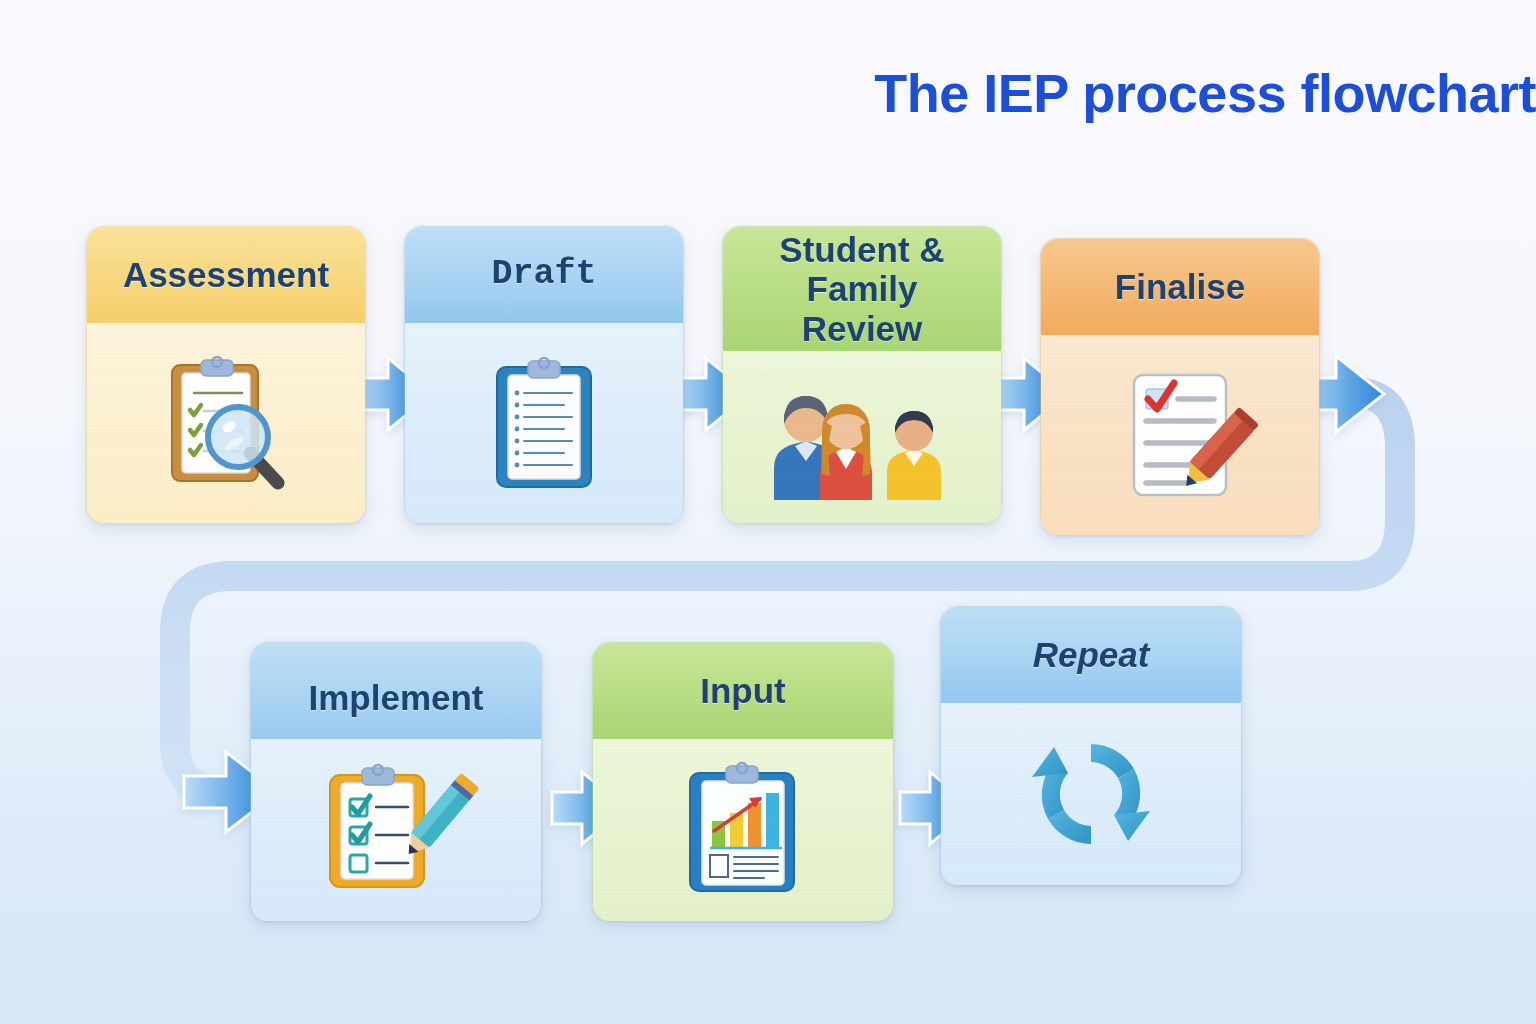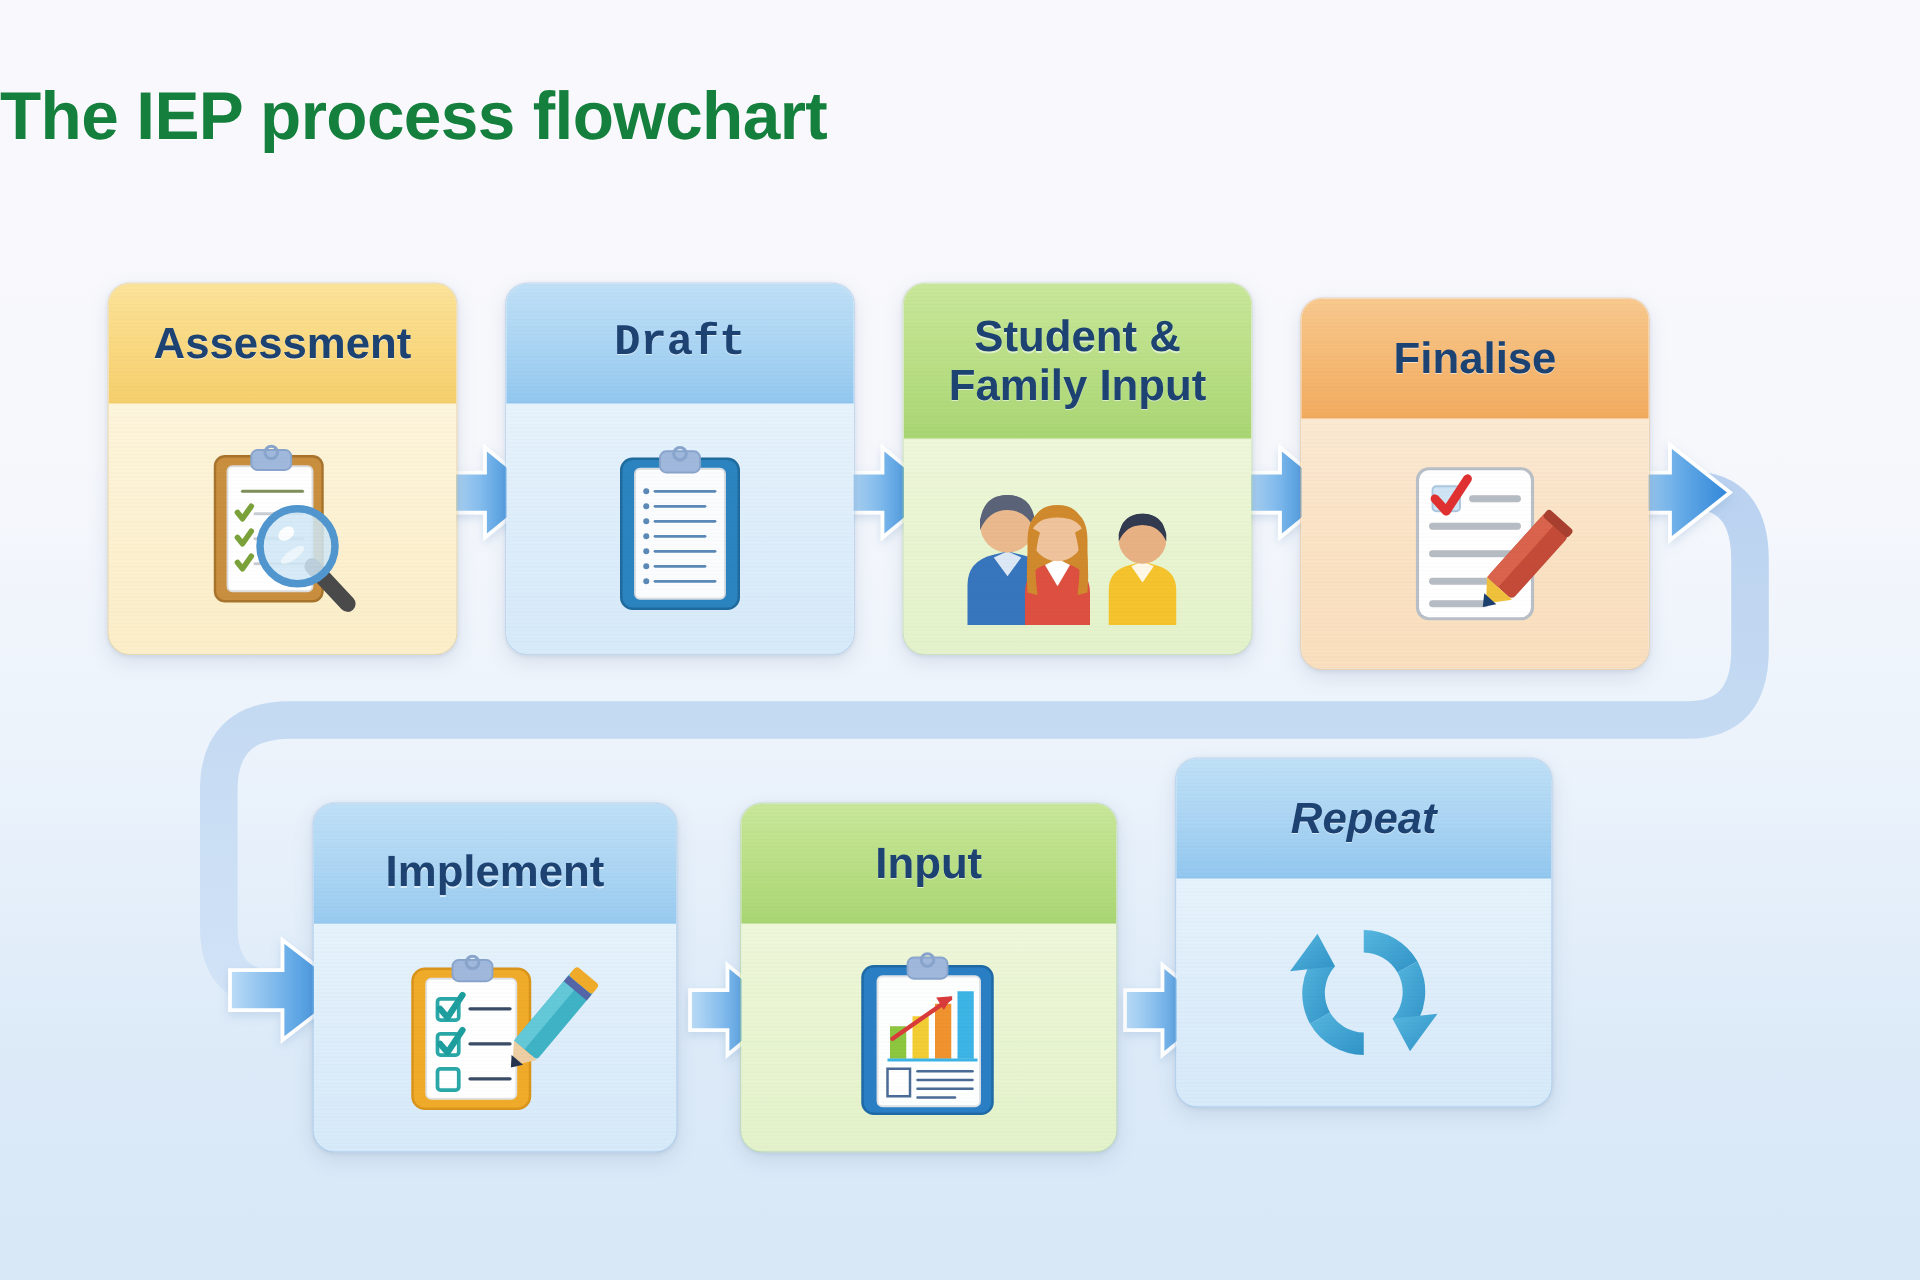--- a/index.html
+++ b/index.html
@@ -7,23 +7,23 @@
     width:1536px;height:1024px;overflow:hidden;
     font-family:"Liberation Sans", sans-serif;
     background:linear-gradient(180deg,#f9f8fd 0%,#f7f8fc 34%,#eaf2fb 62%,#dceaf8 82%,#d8e8f7 100%);
     position:relative;
   }
   #stage{position:absolute;inset:0;}
 
   
   .title{
     position:absolute;left:0;right:0;top:62px;
-    text-align:left;
+    text-align:right;
     font-size:54px;font-weight:bold;letter-spacing:-.5px;
-    color:#15803d;
+    color:#1d4ed8;
     text-shadow:0 1px 0 rgba(255,255,255,.8);
   }
 
   
   .ribbon{position:absolute;left:0;top:0;width:1536px;height:1024px;pointer-events:none;}
 
   
   .card{
     position:absolute;
     border-radius:18px;
@@ -207,21 +207,21 @@
           <circle cx="53" cy="122" r="2.4"></circle>
         </g>
       </svg>
     </div>
     <div class="noise"></div>
   </div>
 
   <div class="card c-green" style="left:722px;top:226px;width:278px;height:296px;">
     <div class="head" style="height:124px;flex-direction:column;">
       <span>Student &amp;</span>
-      <span>Family Input</span>
+      <span>Family Review</span>
     </div>
     <div class="body" style="top:124px;height:172px;">
       <svg width="200" height="130" viewBox="0 0 200 130">
 
         <g>
           <path d="M125 128 v-28 q0-16 17-20 l10-3 10 3 q17 4 17 20 v28 z" fill="#f5c32c"></path>
           <path d="M152 77 l-9 4 9 13 9-13 z" fill="#fff8e6"></path>
           <circle cx="152" cy="60" r="19" fill="#e8b184"></circle>
           <path d="M133 57 q2-18 19-18 t19 18 q-4-9-19-9 t-19 9 z" fill="#313a4f"></path>
           <path d="M133 55 q5-16 19-16 t19 16 v6 q-6-13-19-13 t-19 13 z" fill="#313a4f"></path>

